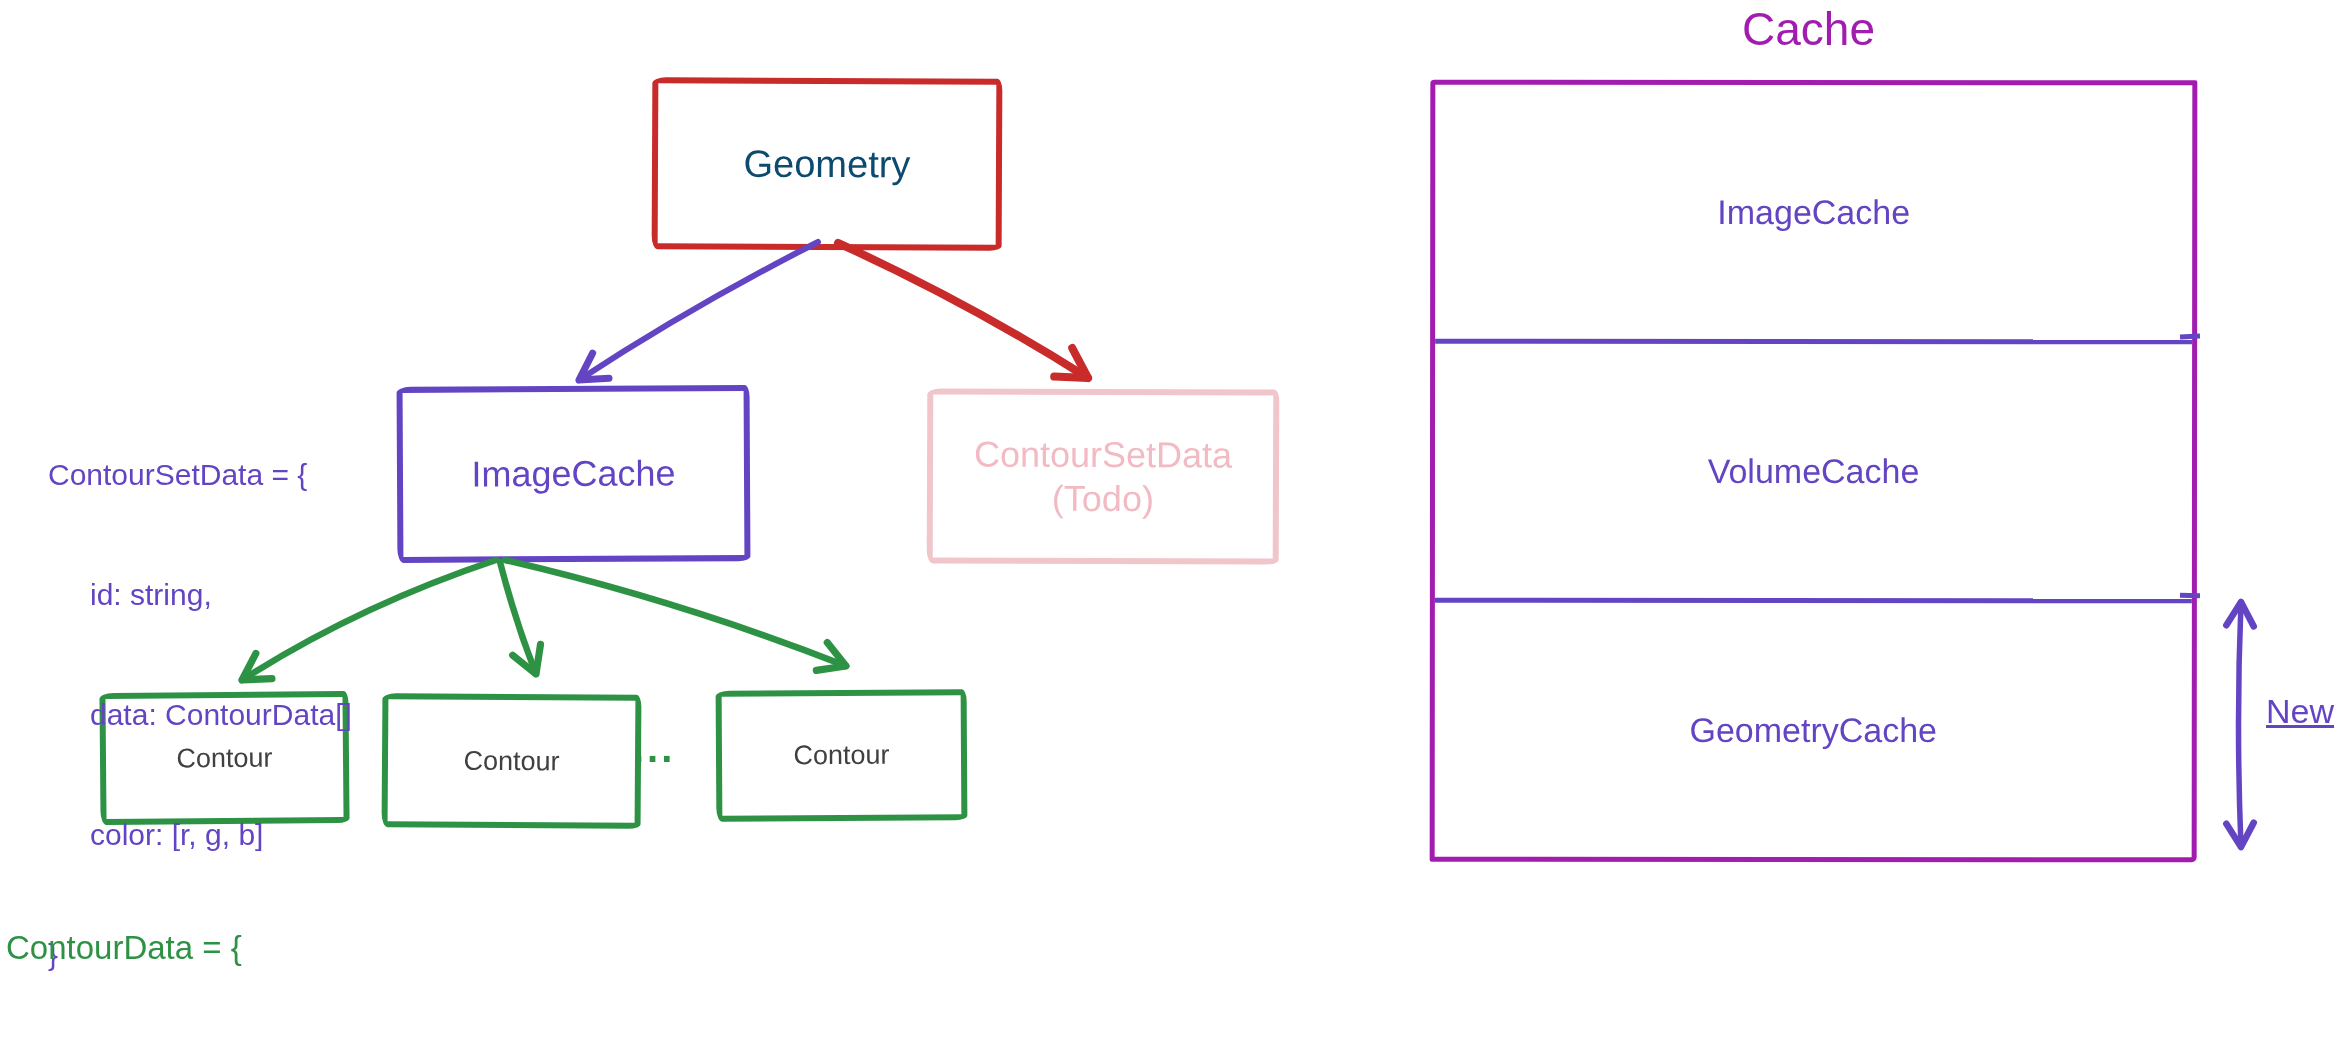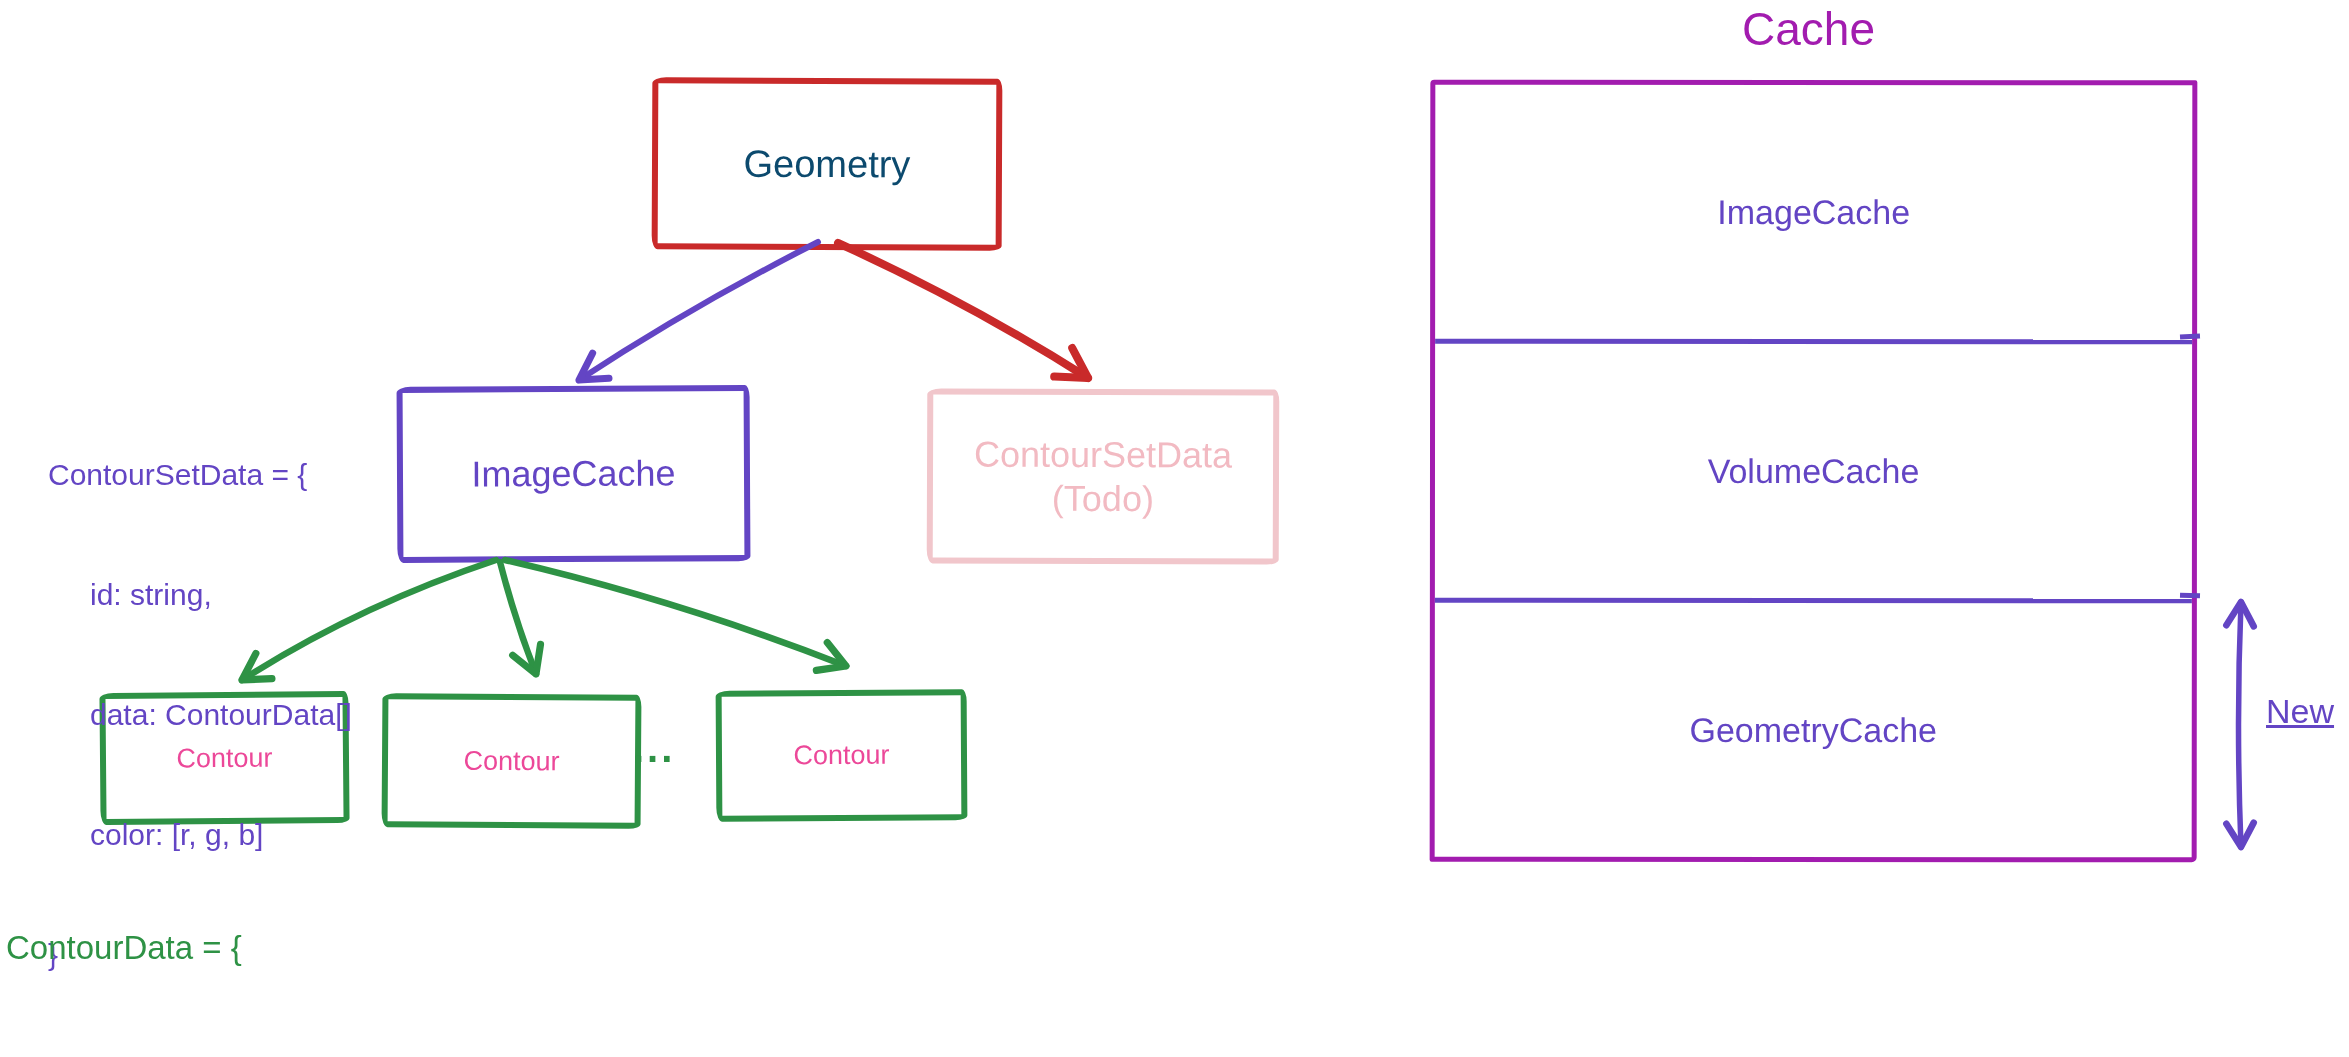--- a/index.html
+++ b/index.html
@@ -19,21 +19,21 @@
   .sketch {
     border-radius: 14px 5px 12px 6px / 6px 12px 5px 14px;
   }
   .geometry-box    { left: 652px; top:  78px; width: 338px; height: 160px; border: 6px solid #c92a2a; transform: rotate(0.25deg); }
   .geometry-box .node-label { color: #0c4a6e; font-size: 38px; }
   .contourset-box  { left: 397px; top: 386px; width: 341px; height: 164px; border: 6px solid #6345c4; transform: rotate(-0.3deg); }
   .contourset-box .node-label { color: #6345c4; font-size: 36px; }
   .closedsurface-box { left: 927px; top: 389px; width: 340px; height: 163px; border: 6px solid #f1c6cb; transform: rotate(0.2deg); }
   .closedsurface-box .node-label { color: #f2bac2; font-size: 36px; line-height: 44px; }
   .contour-box { border: 6px solid #2e9245; }
-  .contour-box .node-label { color: #ec4899; font-size: 27px; }
+  .contour-box .node-label { color: #404040; font-size: 27px; }
   .contour-box-1 { left: 100px; top: 692px; width: 237px; height: 120px; transform: rotate(-0.5deg); }
   .contour-box-2 { left: 382px; top: 694px; width: 247px; height: 122px; transform: rotate(0.4deg); }
   .contour-box-3 { left: 716px; top: 690px; width: 239px; height: 119px; transform: rotate(-0.35deg); }
 
   .ellipsis-label { position: absolute; left: 633px; top: 726px; color: #2e9245; font-size: 40px; font-weight: bold; letter-spacing: 3px; z-index: 2; }
 
   
   .annot { position: absolute; z-index: 2; white-space: pre; }
   .annot .a-line { }
   .annot .indent { padding-left: 42px; }

